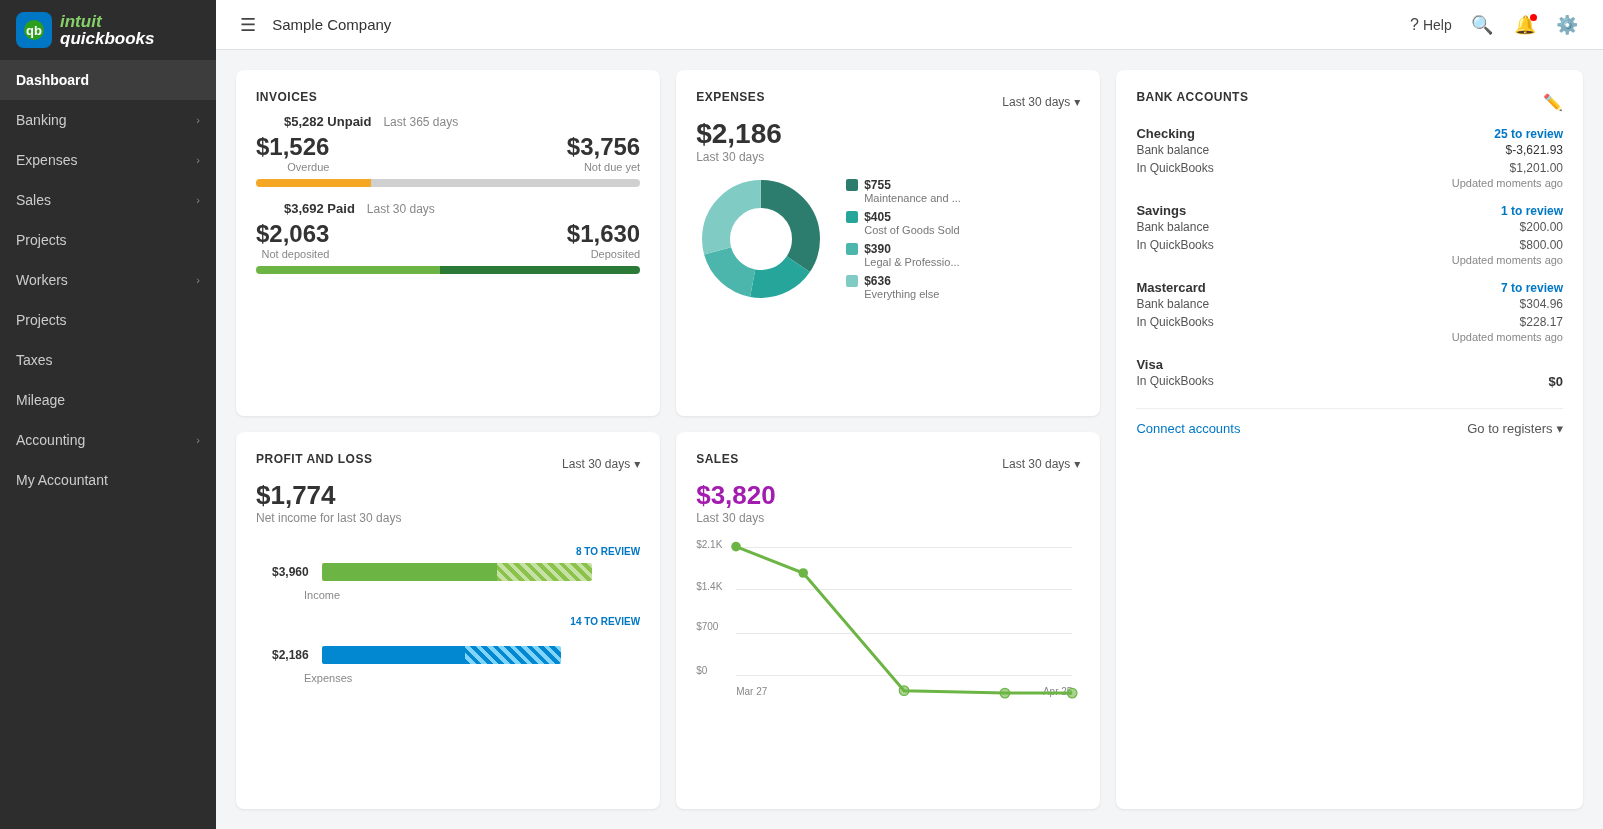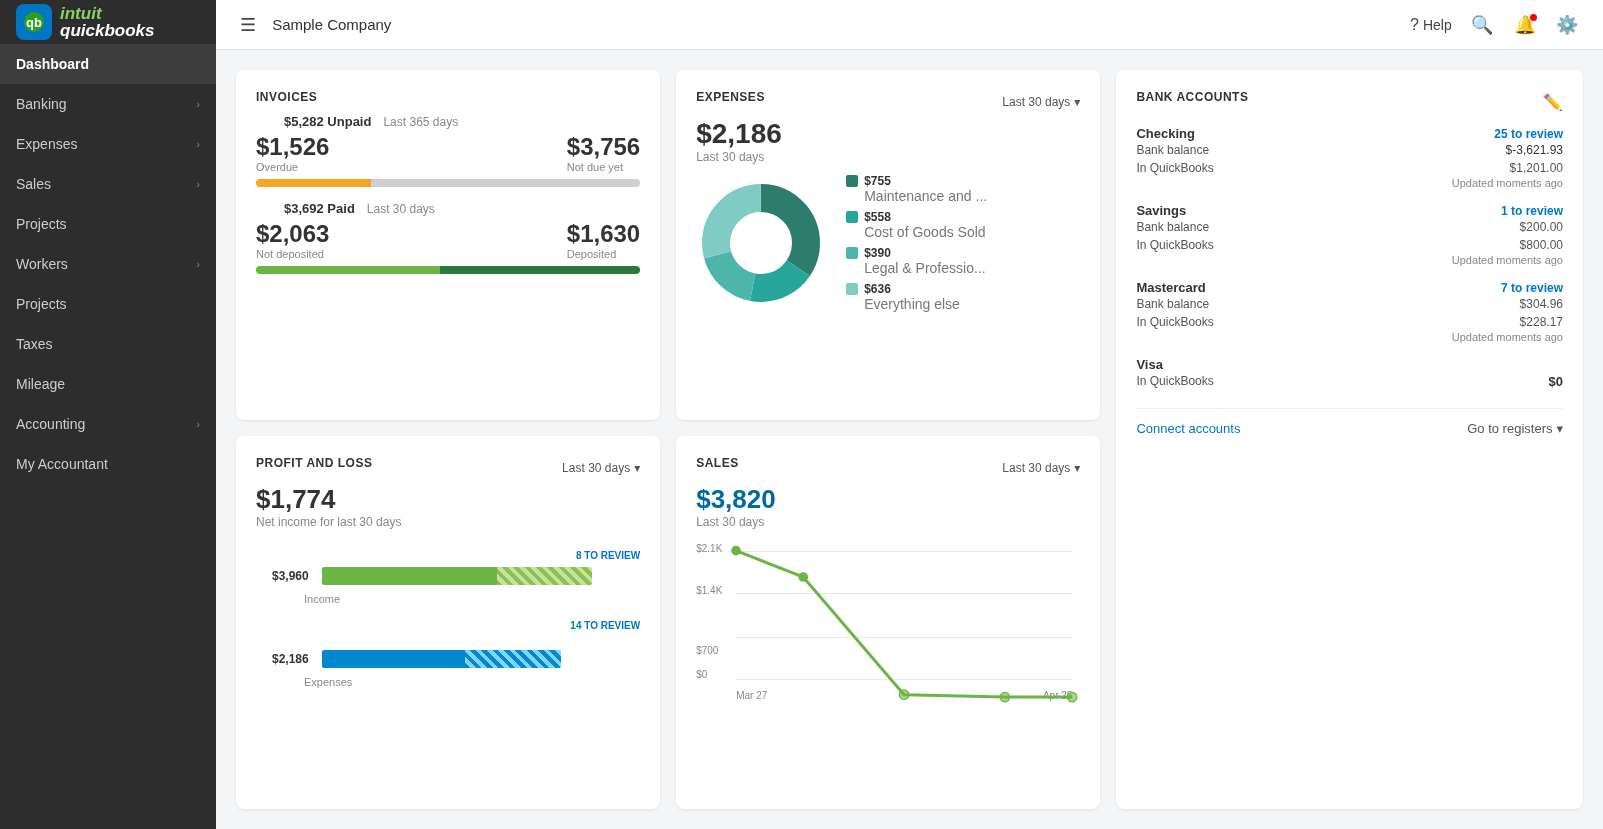--- a/index.html
+++ b/index.html
@@ -11,21 +11,21 @@
       min-width: 216px;
       background: #2d2d2d;
       color: #fff;
       display: flex;
       flex-direction: column;
       height: 100vh;
       overflow-y: auto;
     }
     #sidebar-header {
       background: #2d2d2d;
-      padding: 4px 16px;
+      padding: 12px 16px;
       display: flex;
       align-items: center;
     }
     .qb-logo {
       width: 36px;
       height: 36px;
       background: #0077c5;
       border-radius: 8px;
       display: flex;
       align-items: center;
@@ -121,42 +121,42 @@
       border-radius: 8px;
       padding: 20px;
       box-shadow: 0 1px 3px rgba(0,0,0,0.08);
     }
 
     
     .card-title { font-size: 12px; font-weight: 700; letter-spacing: 0.5px; color: #333; text-transform: uppercase; margin-bottom: 10px; }
     .inv-unpaid-row { display: flex; align-items: baseline; gap: 12px; margin-bottom: 4px; }
     .inv-unpaid-label { font-size: 13px; font-weight: 600; color: #333; margin-left: 28px; }
     .inv-days { font-size: 12px; color: #888; }
-    .inv-amounts { display: flex; justify-content: space-between; margin-bottom: 2px; }
+    .inv-amounts { display: flex; justify-content: space-between; margin-bottom: 2px; text-align: right; }
     .inv-big { font-size: 24px; font-weight: 700; color: #333; }
     .inv-sub { font-size: 11px; color: #888; }
     .progress-bar { height: 8px; border-radius: 4px; display: flex; margin: 6px 0 14px 0; overflow: hidden; }
     .prog-orange { background: #f5a623; }
     .prog-gray { background: #d0d0d0; flex: 1; }
     .prog-lgreen { background: #6cb545; }
     .prog-dgreen { background: #2c7a37; }
     .inv-paid-row { display: flex; align-items: baseline; gap: 12px; margin-bottom: 4px; }
 
     
     .expenses-header { display: flex; justify-content: space-between; align-items: center; margin-bottom: 4px; }
     .exp-period { font-size: 13px; color: #555; display: flex; align-items: center; gap: 4px; cursor: pointer; }
     .exp-big { font-size: 28px; font-weight: 700; color: #333; }
     .exp-sub { font-size: 12px; color: #888; margin-bottom: 10px; }
     .exp-chart-area { display: flex; align-items: center; gap: 20px; }
     .donut-wrap { position: relative; width: 130px; height: 130px; flex-shrink: 0; }
     .legend { display: flex; flex-direction: column; gap: 6px; }
     .legend-item { display: flex; align-items: flex-start; gap: 6px; font-size: 12px; }
     .legend-dot { width: 12px; height: 12px; border-radius: 2px; flex-shrink: 0; margin-top: 1px; }
     .legend-val { font-weight: 700; color: #333; }
-    .legend-lbl { color: #777; font-size: 14px; }
+    .legend-lbl { color: #777; font-size: 11px; }
 
     
     .bank-header { display: flex; justify-content: space-between; align-items: center; margin-bottom: 12px; }
     .bank-edit { color: #0077c5; font-size: 16px; cursor: pointer; }
     .bank-section { margin-bottom: 14px; }
     .bank-name { font-size: 13px; font-weight: 700; color: #333; }
     .bank-review { font-size: 12px; color: #0077c5; cursor: pointer; font-weight: 600; }
     .bank-row { display: flex; justify-content: space-between; font-size: 12px; color: #555; line-height: 1.5; }
     .bank-row .neg { color: #333; }
     .bank-name-row { display: flex; justify-content: space-between; align-items: baseline; }
@@ -174,21 +174,21 @@
     .pl-bar-val { font-size: 12px; font-weight: 700; color: #333; width: 42px; }
     .bar-outer { flex: 1; height: 18px; background: transparent; display: flex; align-items: center; }
     .bar-solid { height: 18px; background: #6cb545; border-radius: 2px 0 0 2px; }
     .bar-hatched { height: 18px; background: repeating-linear-gradient(45deg, #8bc34a, #8bc34a 4px, #c5e1a5 4px, #c5e1a5 8px); border-radius: 0 2px 2px 0; }
     .bar-solid-blue { background: #0288d1; }
     .bar-hatched-blue { background: repeating-linear-gradient(45deg, #0288d1, #0288d1 4px, #81d4fa 4px, #81d4fa 8px); }
     .review-badge { font-size: 10px; color: #0077c5; font-weight: 700; white-space: nowrap; }
 
     
     .sales-header { display: flex; justify-content: space-between; align-items: center; margin-bottom: 4px; }
-    .sales-big { font-size: 26px; font-weight: 700; color: #0369a1; }
+    .sales-big { font-size: 26px; font-weight: 700; color: #a21caf; }
     .sales-sub { font-size: 12px; color: #888; margin-bottom: 12px; }
     .chart-area { position: relative; height: 160px; }
     .chart-grid-line { position: absolute; left: 40px; right: 8px; height: 1px; background: #e8e8e8; }
     .chart-label-y { position: absolute; left: 0; font-size: 10px; color: #888; }
     .chart-label-x { position: absolute; bottom: 0; font-size: 10px; color: #888; }
     svg.line-chart { position: absolute; left: 40px; top: 0; right: 8px; bottom: 18px; overflow: visible; }
 
     .period-selector { font-size: 12px; color: #555; display: flex; align-items: center; gap: 4px; cursor: pointer; }
   </style>
 </head>
@@ -335,21 +335,21 @@
           <div class="legend-item">
             <div class="legend-dot" style="background:#2d7d6e;"></div>
             <div>
               <div class="legend-val">$755</div>
               <div class="legend-lbl">Maintenance and ...</div>
             </div>
           </div>
           <div class="legend-item">
             <div class="legend-dot" style="background:#26a69a;"></div>
             <div>
-              <div class="legend-val">$558</div>
+              <div class="legend-val">$405</div>
               <div class="legend-lbl">Cost of Goods Sold</div>
             </div>
           </div>
           <div class="legend-item">
             <div class="legend-dot" style="background:#4db6ac;"></div>
             <div>
               <div class="legend-val">$390</div>
               <div class="legend-lbl">Legal &amp; Professio...</div>
             </div>
           </div>
@@ -488,21 +488,21 @@
           <span>Last 30 days</span>
           <span>▾</span>
         </div>
       </div>
       <div class="sales-big">$3,820</div>
       <div class="sales-sub">Last 30 days</div>
       <div class="chart-area">
 
         <span class="chart-label-y" style="top:2px;">$2.1K</span>
         <span class="chart-label-y" style="top:44px;">$1.4K</span>
-        <span class="chart-label-y" style="top:104px;">$700</span>
+        <span class="chart-label-y" style="top:84px;">$700</span>
         <span class="chart-label-y" style="top:128px;">$0</span>
 
         <div class="chart-grid-line" style="top:10px;"></div>
         <div class="chart-grid-line" style="top:52px;"></div>
         <div class="chart-grid-line" style="top:96px;"></div>
         <div class="chart-grid-line" style="top:138px;"></div>
 
         <span class="chart-label-x" style="left:40px;">Mar 27</span>
         <span class="chart-label-x" style="right:8px;">Apr 25</span>
 

